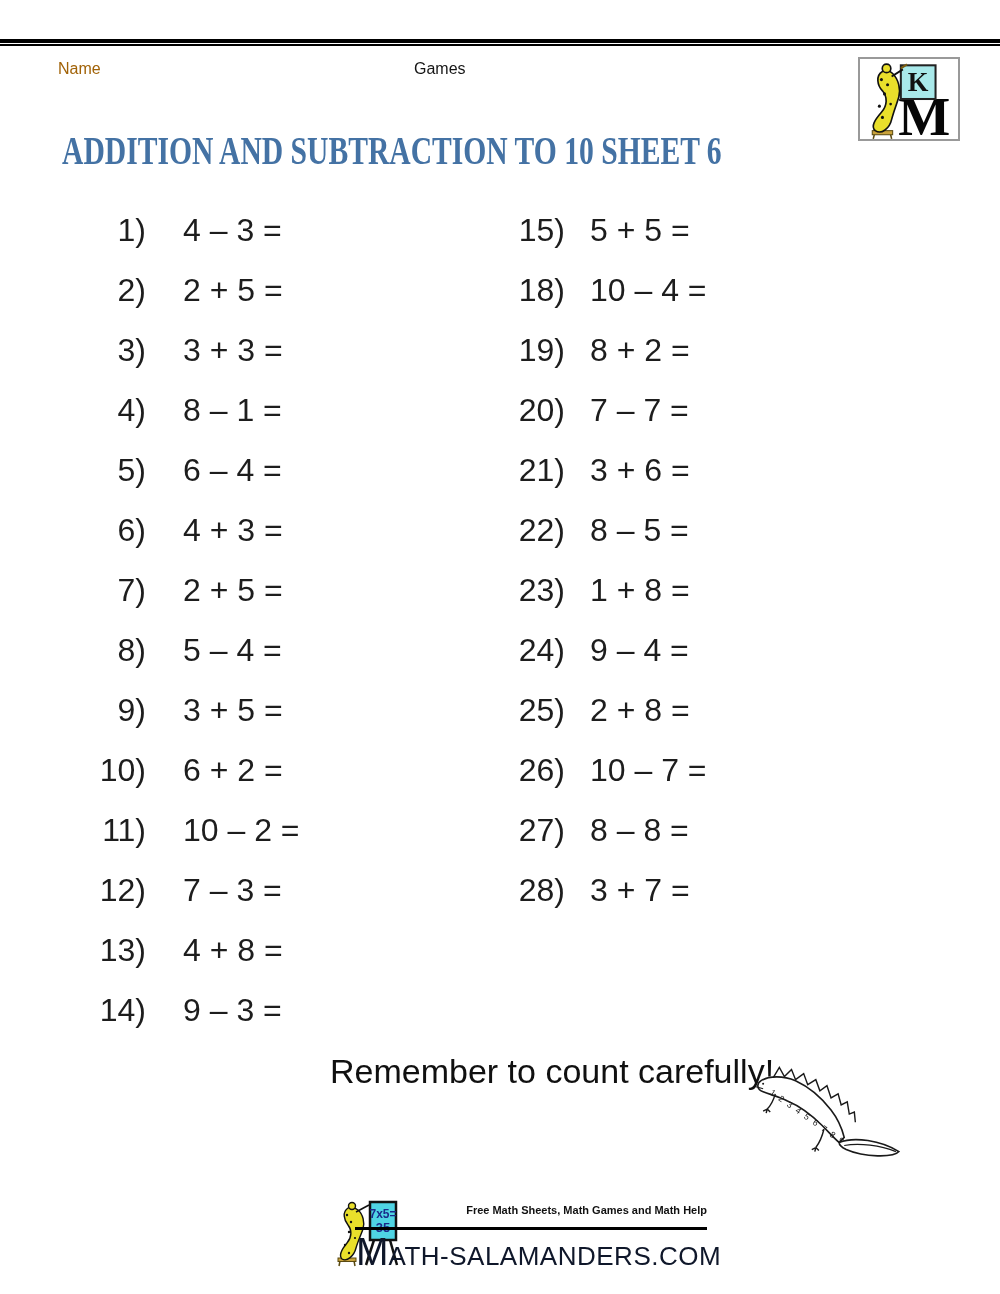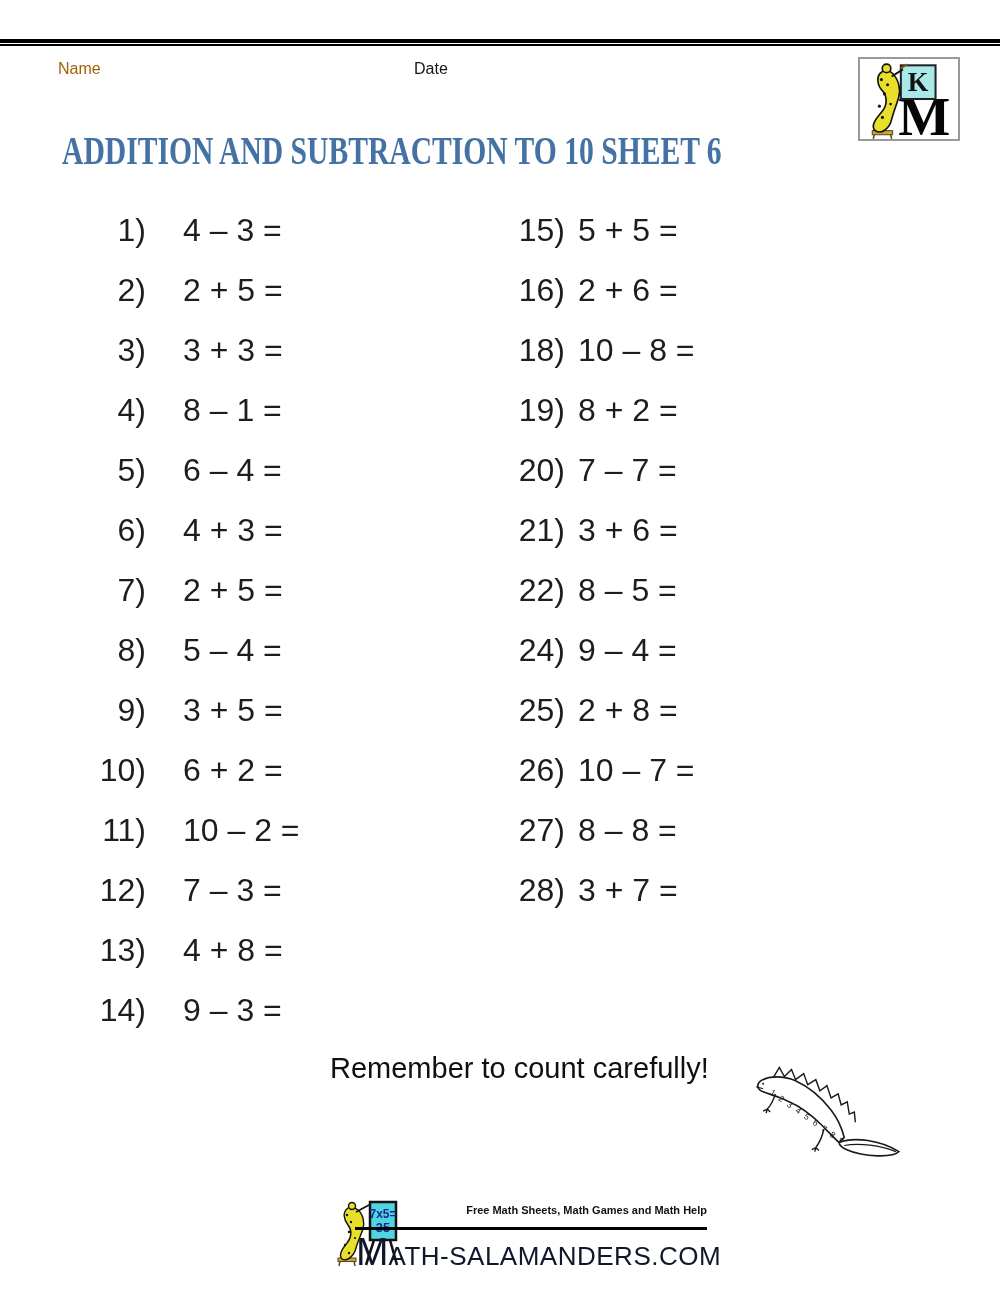--- a/index.html
+++ b/index.html
@@ -28,23 +28,23 @@
     transform:scaleX(0.74);transform-origin:left top;
   }
 
   .problems-column{position:absolute;top:200px;}
   .problems-column.left{left:60px;}
   .problems-column.right{left:490px;}
   .row{height:60px;display:flex;align-items:center;font-size:32px;color:#1d1d1d;}
   .left .num{width:86px;text-align:right;}
   .left .expr{margin-left:37px;}
   .right .num{width:75px;text-align:right;}
-  .right .expr{margin-left:13px;}
-
-  .note{position:absolute;left:330px;top:1052px;font-size:29px;color:#101010;white-space:nowrap;}
+  .right .expr{margin-left:25px;}
+
+  .note{position:absolute;left:330px;top:1052px;font-size:34px;color:#101010;white-space:nowrap;}
 
   .lizard{position:absolute;left:753px;top:1056px;width:152px;height:102px;}
 
   .footer{position:absolute;left:0;top:1196px;width:1000px;height:75px;}
   .f-sala{position:absolute;left:330px;top:2px;width:70px;height:70px;}
   .f-tag{position:absolute;left:355px;top:8px;width:352px;text-align:right;
          font-size:11px;font-weight:bold;color:#111;white-space:nowrap;}
   .f-hr{position:absolute;left:355px;top:31px;width:352px;height:3px;background:#000;}
   .f-site{position:absolute;left:356px;top:34px;font-weight:normal;color:#0f172a;
           font-size:26px;letter-spacing:0.5px;white-space:nowrap;}
@@ -53,21 +53,21 @@
 </head>
 <body>
 
 <div class="topbar">
   <div class="thick"></div>
     <div class="gap"></div>
     <div class="thin"></div>
 </div>
 
 <div class="name-label">Name</div>
-<div class="date-label">Date</div>
+<div class="date-label">Games</div>
 
 <div class="logo-box">
   <svg width="98" height="80" viewBox="0 0 96 78">
     <text x="63" y="74" text-anchor="middle" font-family="Liberation Serif, serif" font-weight="bold" font-size="54" fill="#060606">M</text>
     <rect x="40" y="6" width="34" height="33" fill="#A9E9EA" stroke="#222" stroke-width="2"></rect>
     <text x="57" y="31" text-anchor="middle" font-family="Liberation Serif, serif" font-weight="bold" font-size="26" fill="#111">K</text>
     <g>
       <rect x="12" y="70" width="20" height="4" fill="#C9A23A" stroke="#5a4a10" stroke-width="1"></rect>
       <line x1="14" y1="74" x2="13" y2="78" stroke="#5a4a10" stroke-width="1.5"></line>
       <line x1="30" y1="74" x2="31" y2="78" stroke="#5a4a10" stroke-width="1.5"></line>
@@ -144,42 +144,42 @@
       <span class="num">14)</span>
       <span class="expr">9 – 3 =</span>
     </div>
   </div>
 <div class="problems-column right">
     <div class="row">
       <span class="num">15)</span>
       <span class="expr">5 + 5 =</span>
     </div>
     <div class="row">
-      <span class="num">16)</span>
-      <span class="expr">2 + 6 =</span>
-    </div>
-    <div class="row">
       <span class="num">18)</span>
-      <span class="expr">10 – 8 =</span>
+      <span class="expr">10 – 4 =</span>
     </div>
     <div class="row">
       <span class="num">19)</span>
       <span class="expr">8 + 2 =</span>
     </div>
     <div class="row">
       <span class="num">20)</span>
       <span class="expr">7 – 7 =</span>
     </div>
     <div class="row">
       <span class="num">21)</span>
       <span class="expr">3 + 6 =</span>
     </div>
     <div class="row">
       <span class="num">22)</span>
       <span class="expr">8 – 5 =</span>
+    </div>
+    <div class="row">
+      <span class="num">23)</span>
+      <span class="expr">1 + 8 =</span>
     </div>
     <div class="row">
       <span class="num">24)</span>
       <span class="expr">9 – 4 =</span>
     </div>
     <div class="row">
       <span class="num">25)</span>
       <span class="expr">2 + 8 =</span>
     </div>
     <div class="row">

